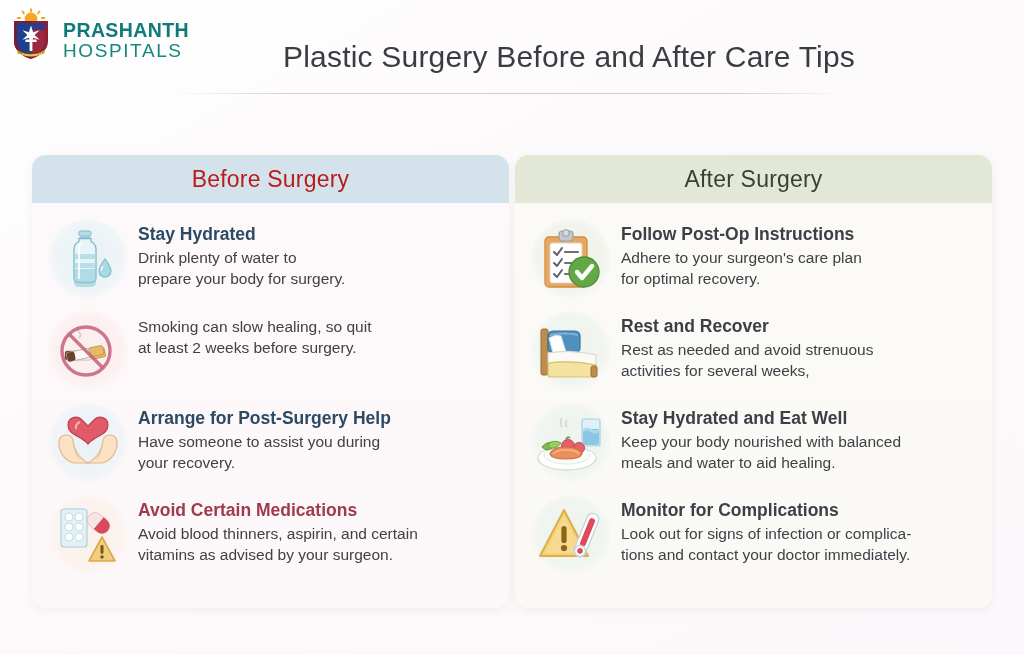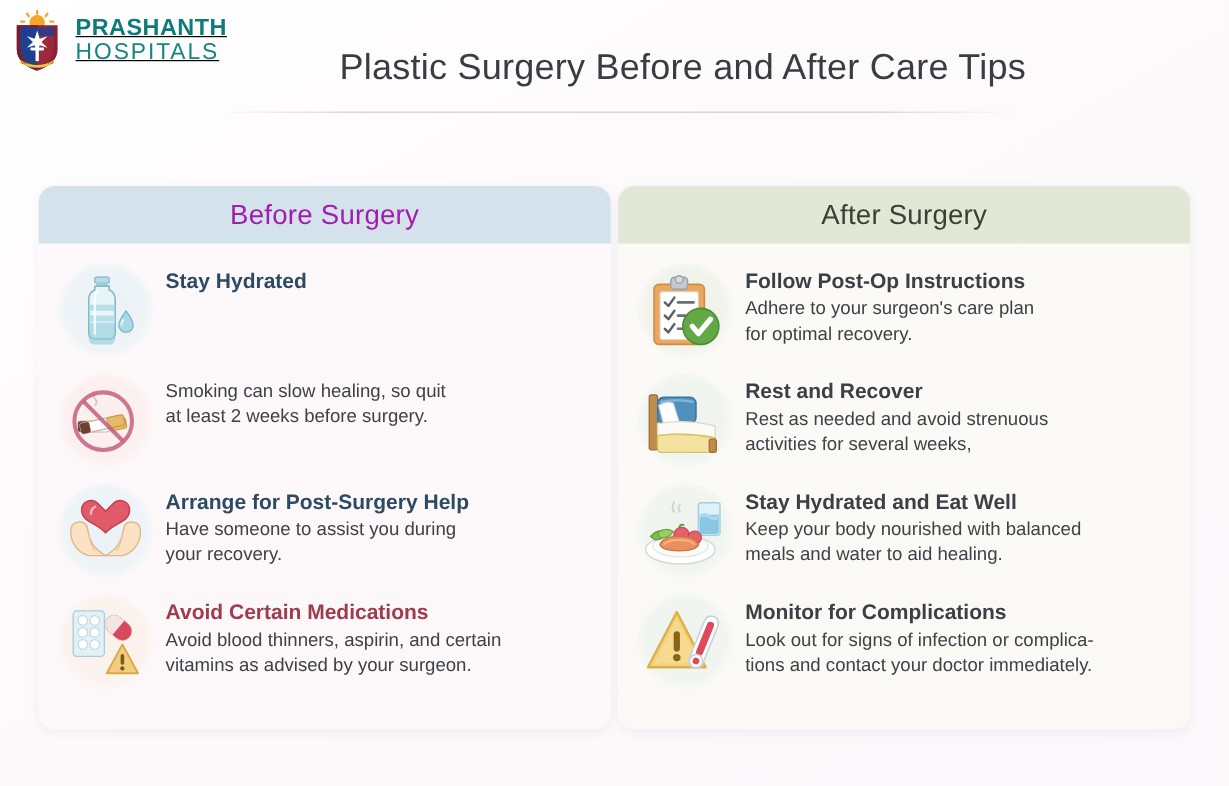--- a/index.html
+++ b/index.html
@@ -11,21 +11,21 @@
     overflow:hidden;
   }
   #stage {
     position:relative;
     width:1024px; height:655px;
     background:
       linear-gradient(150deg,#ffffff 0%,#fdfafc 35%,#fcf9fb 60%,#fbf8fb 100%);
   }
 
   
-  .brand { position:absolute; left:8px; top:8px; display:flex; align-items:center; gap:9px;text-decoration:underline; }
+  .brand { position:absolute; left:8px; top:8px; display:flex; align-items:flex-end; gap:9px; }
   .crest { width:46px; height:52px; position:relative; flex:0 0 auto; }
   .brand-text { line-height:1.02; }
   .brand-line1 { font-size:19.5px; font-weight:bold; color:#0e7a7a; letter-spacing:.4px; }
   .brand-line2 { font-size:19px; font-weight:normal; color:#16867f; letter-spacing:1.6px; }
 
   .page-title {
     position:absolute; left:0; top:40px; width:1024px;
     text-align:center; padding-left:114px;
     font-size:30px; font-weight:normal; color:#3b3b42;
     letter-spacing:.2px;
@@ -41,21 +41,21 @@
     border-radius:14px; overflow:hidden;
     box-shadow:0 2px 8px rgba(90,80,100,.07);
   }
   #card-before { left:32px; background:linear-gradient(180deg,#fdf9fa 0%,#fcf7f9 100%); }
   #card-after  { left:515px; background:linear-gradient(180deg,#fbfaf7 0%,#faf9f6 100%); }
 
   .card-head {
     height:48px; display:flex; align-items:center; justify-content:center;
     font-size:23px; letter-spacing:.2px;
   }
-  #card-before .card-head { background:#d4e2ec; color:#a21caf; }
+  #card-before .card-head { background:#d4e2ec; color:#b91c1c; }
   #card-after  .card-head { background:#e2e7d6; color:#3a4034; }
 
   .card-body { padding:16px 18px 0 16px; }
 
   .tip { display:flex; align-items:flex-start; gap:10px; margin-bottom:12px; }
   .tip:last-child { margin-bottom:0; }
 
   .tip-icon {
     flex:0 0 auto; width:80px; height:80px; border-radius:50%;
     position:relative; display:flex; align-items:center; justify-content:center;
@@ -133,20 +133,24 @@
             <path d="M16 26 h22 v5 h-22 z" fill="#a8d7e2" opacity=".75"></path>
             <path d="M16 35 h22 v5 h-22 z" fill="#a8d7e2" opacity=".75"></path>
             <path d="M16 41 q0 0 22 0 v13 q0 5 -5 5 h-12 q-5 0 -5 -5 z" fill="#8ecbd9" opacity=".6"></path>
             <path d="M24 14 q-3 2 -3 7 v30" stroke="#ffffff" stroke-width="2" fill="none" opacity=".8"></path>
             <path d="M47 31 q6 8 6 12 a6 6 0 0 1 -12 0 q0 -4 6 -12 z" fill="#a9d9e4" stroke="#7fb8c6" stroke-width="1.1"></path>
             <path d="M45 38 q-2 3 -2 5" stroke="#ffffff" stroke-width="1.5" fill="none" opacity=".85"></path>
           </svg>
         </div>
         <div class="tip-text">
           <div class="tip-title t-blue">Stay Hydrated</div>
+          <div class="tip-desc">
+            <span>Drink plenty of water to</span>
+            <span>prepare your body for surgery.</span>
+          </div>
         </div>
       </div>
 
       <div class="tip">
         <div class="tip-icon disc-pink">
           <svg width="66" height="62" viewBox="0 0 66 62">
             <g transform="translate(6,4)">
               <rect x="4" y="27" width="26" height="9" rx="2" fill="#ffffff" stroke="#c8b9b2" stroke-width="1"></rect>
               <rect x="4" y="27" width="9" height="9" rx="2" fill="#6b4230"></rect>
               <rect x="30" y="25" width="14" height="9" rx="2" fill="#e8b968" stroke="#c79a47" stroke-width="1" transform="rotate(-12 37 29)"></rect>

